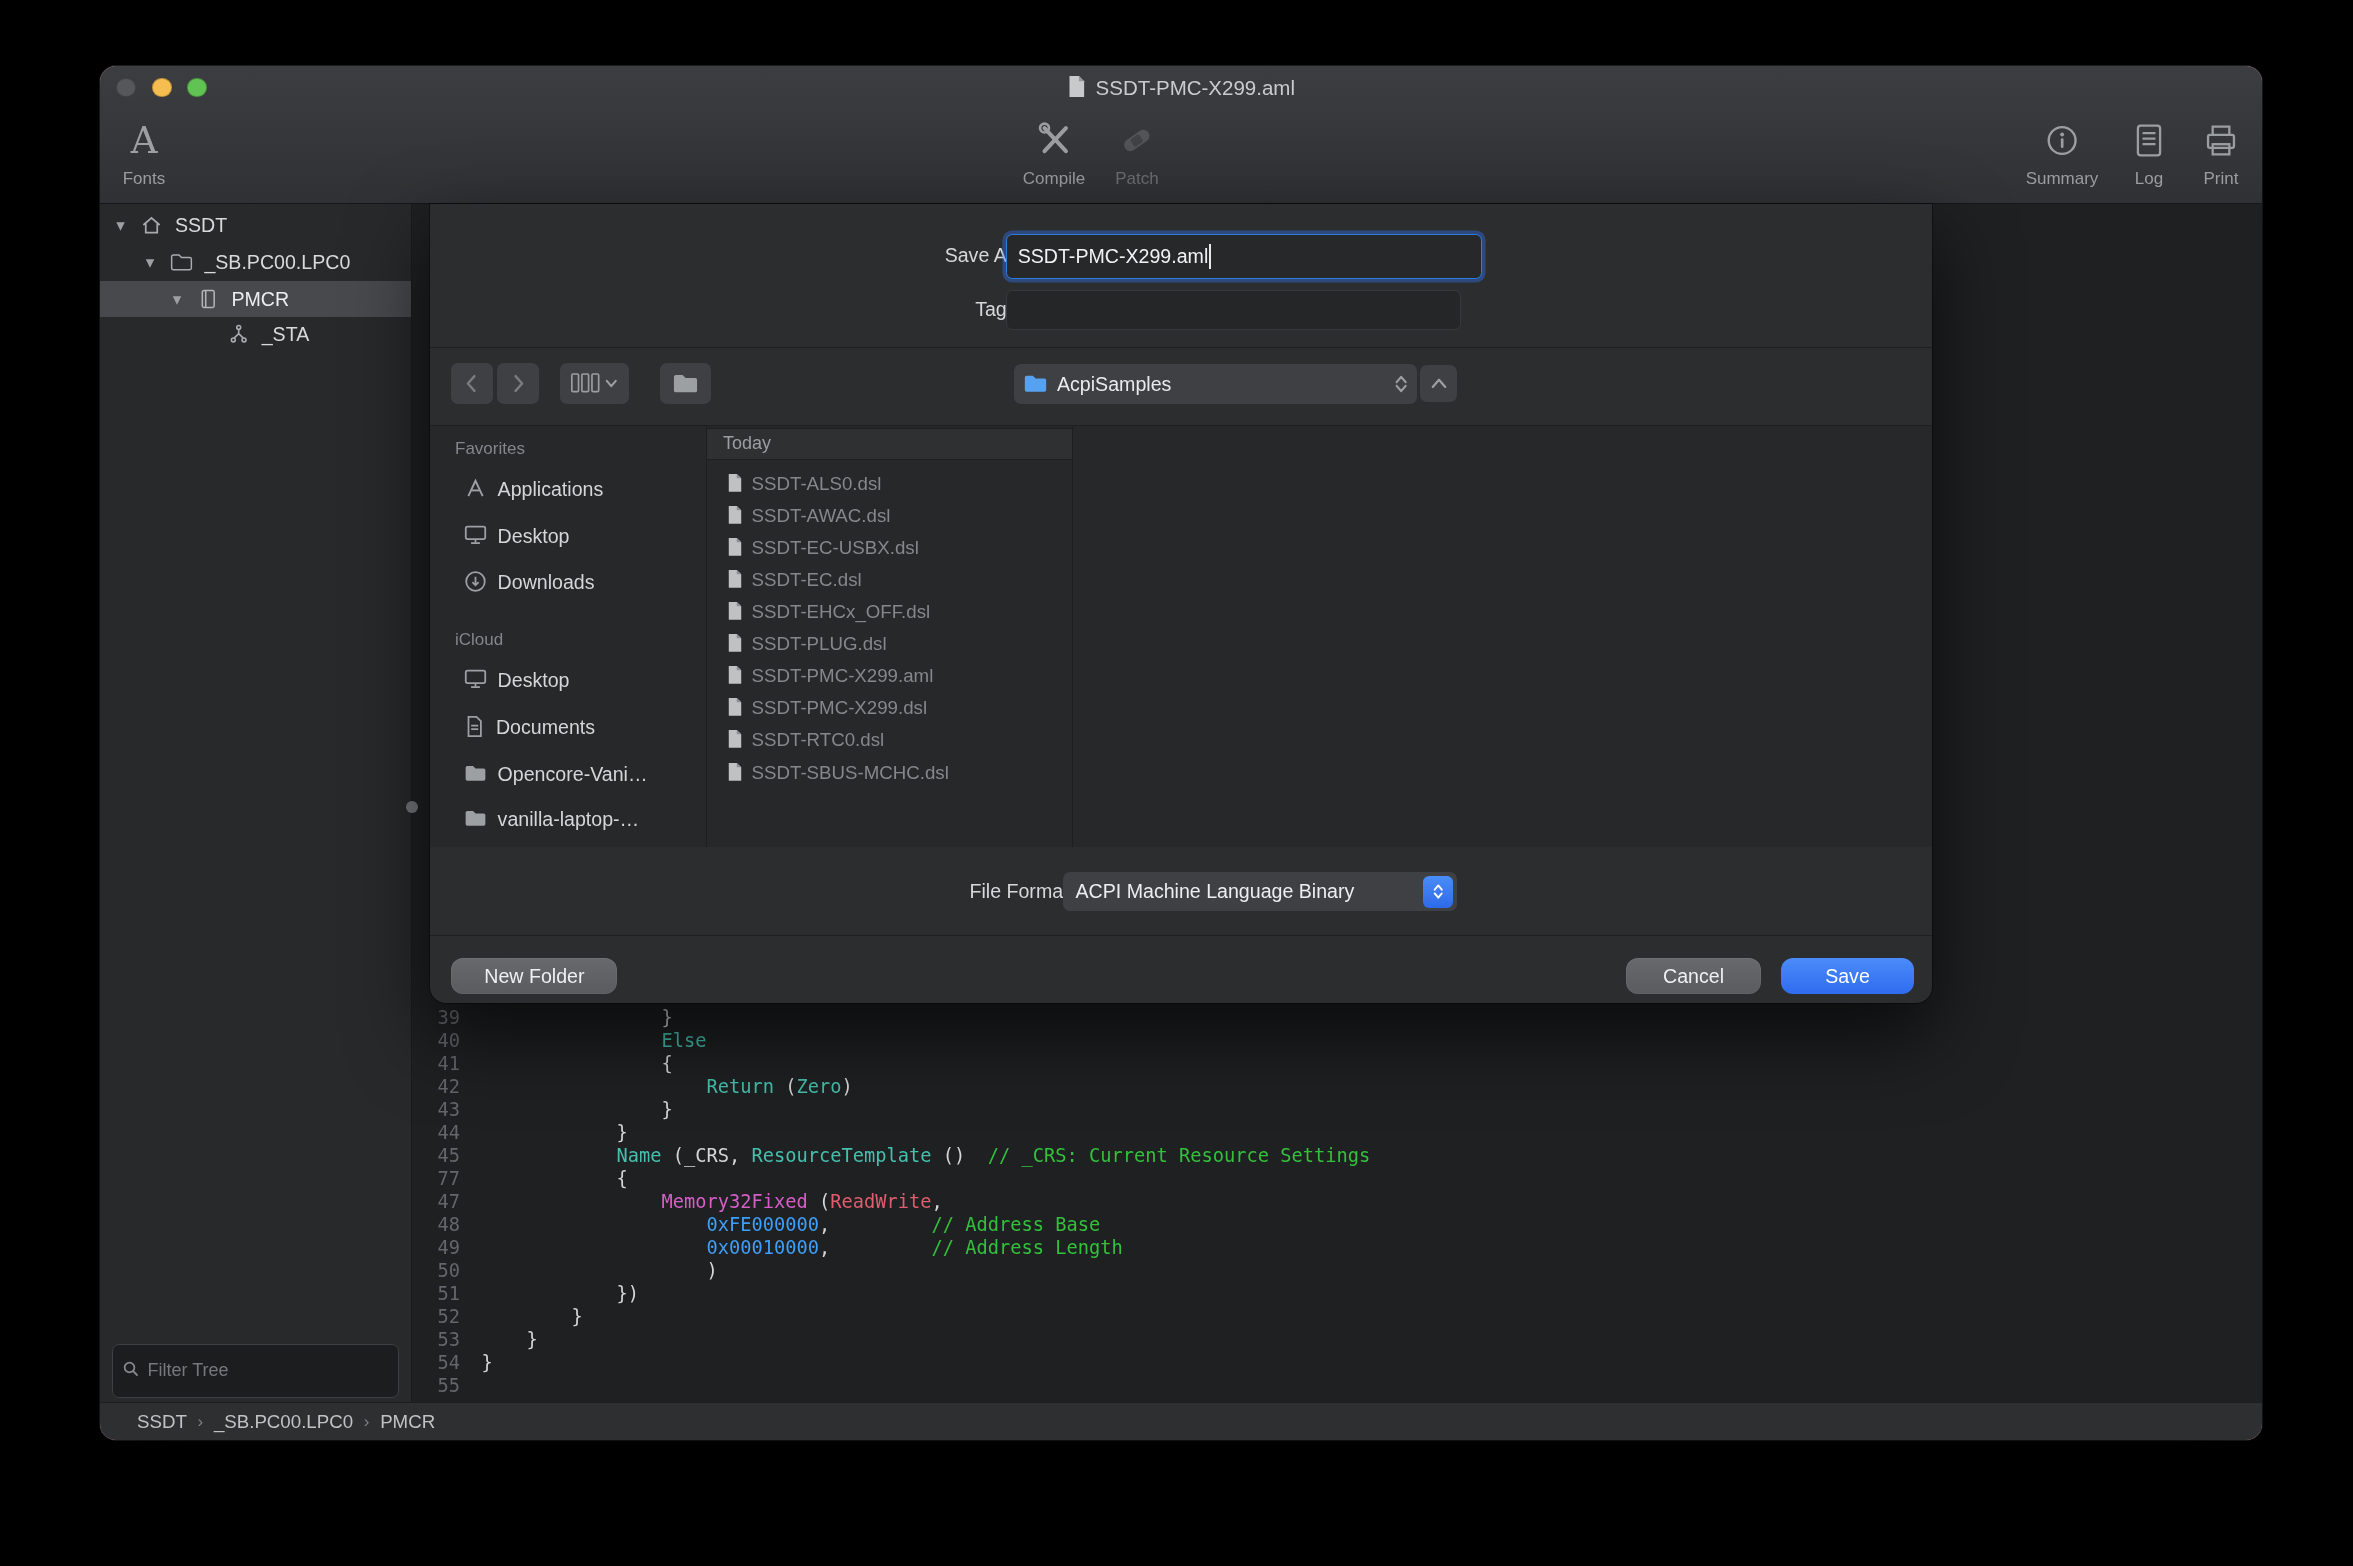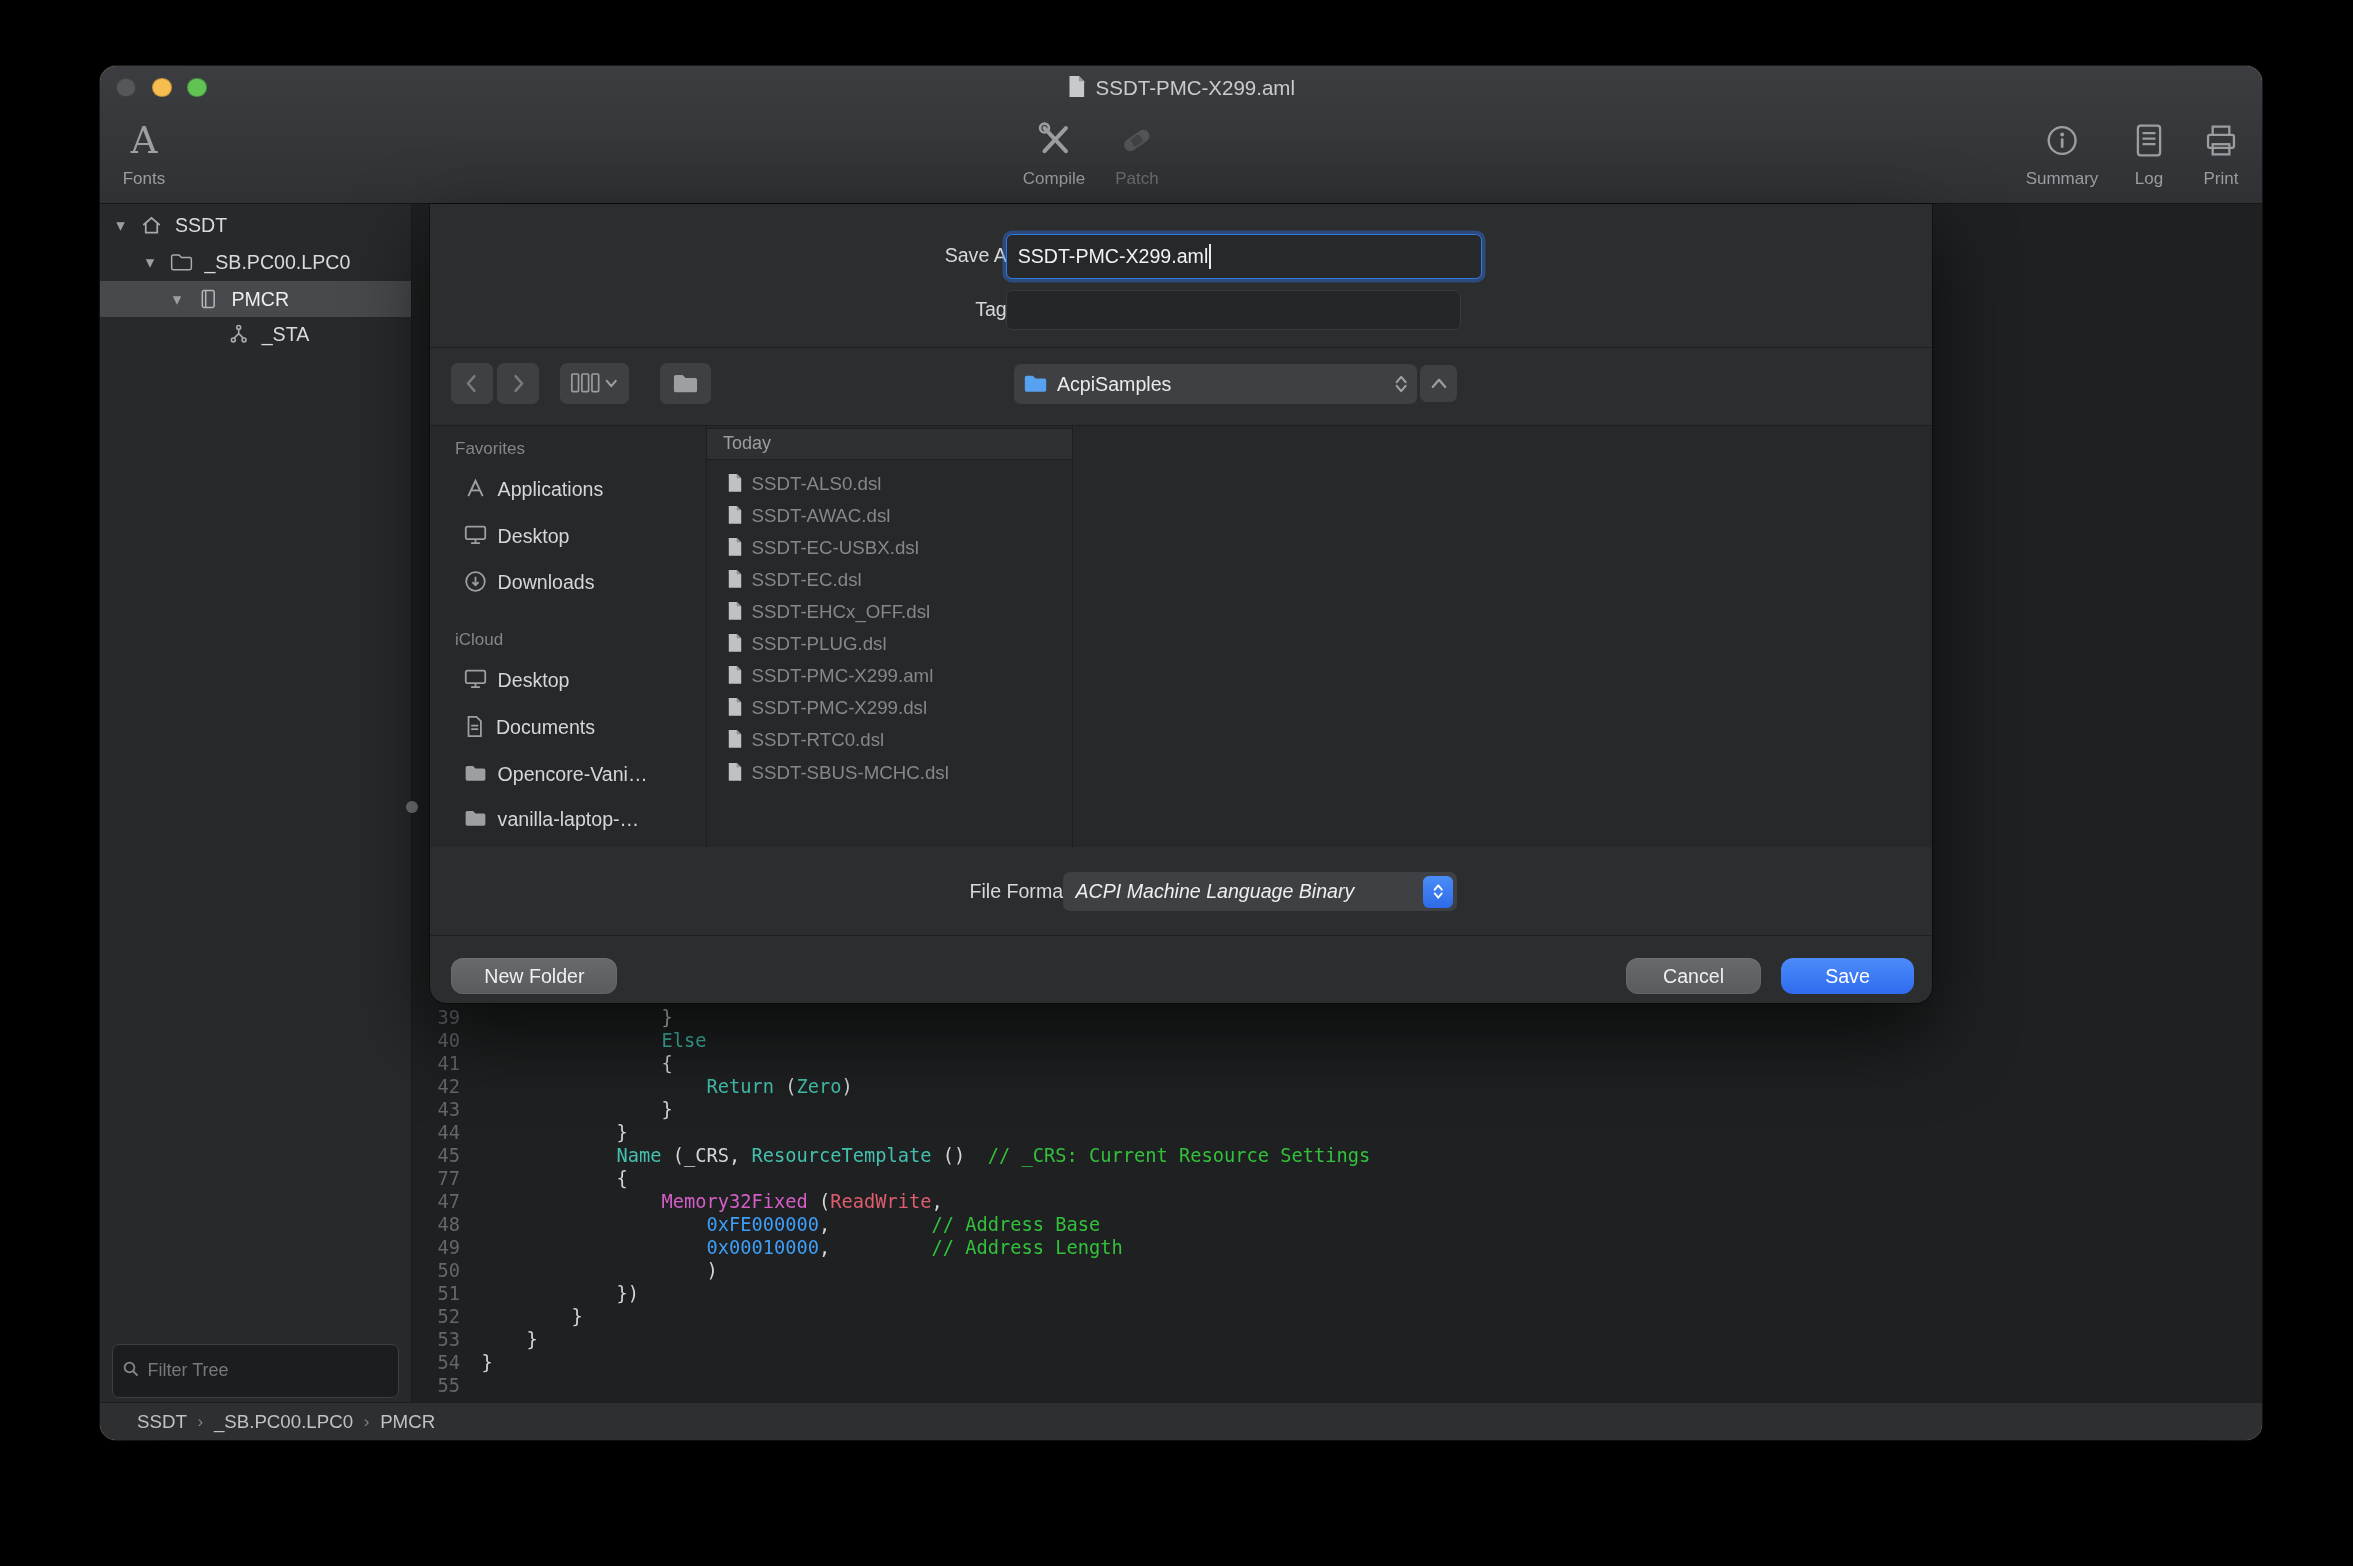--- a/index.html
+++ b/index.html
@@ -96,21 +96,21 @@
   .side-item{position:absolute;left:12.5px;right:9px;height:39px;display:flex;align-items:center;gap:10.7px;padding-left:21.4px;border-radius:7.1px;}
   .side-item .slabel{font-size:19.6px;color:#d4d6d8;white-space:nowrap;}
   .list-header{
     position:absolute;left:277px;width:365px;top:1.8px;height:32px;background:#2e3032;
     border-top:0.9px solid #1e1f21;border-bottom:0.9px solid #1e1f21;
     display:flex;align-items:center;padding-left:16px;font-size:18px;color:#9b9ea1;box-sizing:border-box;
   }
   .file-row{position:absolute;left:277px;width:365px;height:32px;display:flex;align-items:center;gap:9px;padding-left:19.6px;box-sizing:border-box;}
   .file-row .fname{font-size:18.7px;color:#85888b;white-space:nowrap;}
   .col-div{position:absolute;left:642px;top:0;bottom:0;width:0.9px;background:#1d1e20;}
-  .ff-popup{position:absolute;left:633px;top:668px;width:381px;height:39px;background:#3e4043;border-radius:7.1px;display:flex;align-items:center;padding-left:12.5px;font-style:italic;}
+  .ff-popup{position:absolute;left:633px;top:668px;width:381px;height:39px;background:#3e4043;border-radius:7.1px;display:flex;align-items:center;padding-left:12.5px;}
   .ff-popup .plabel{font-size:19.6px;color:#eceef0;white-space:nowrap;}
   .blue-cap{
     position:absolute;right:3.6px;top:3.6px;width:30px;height:32px;border-radius:6.2px;
     background:linear-gradient(#4a8df8,#2e6ae8);display:flex;flex-direction:column;align-items:center;justify-content:center;gap:1.8px;
   }
   .btn{position:absolute;top:754px;height:36px;border-radius:12px;display:flex;align-items:center;justify-content:center;font-size:19.6px;}
   .btn.gray{background:linear-gradient(#67696c,#595b5e);color:#eef0f1;box-shadow:inset 0 0 0 0.9px rgba(255,255,255,.06);}
   .btn.blue{background:linear-gradient(#4b8bf9,#2f6cf0);color:#fff;}
 </style>
 </head>

